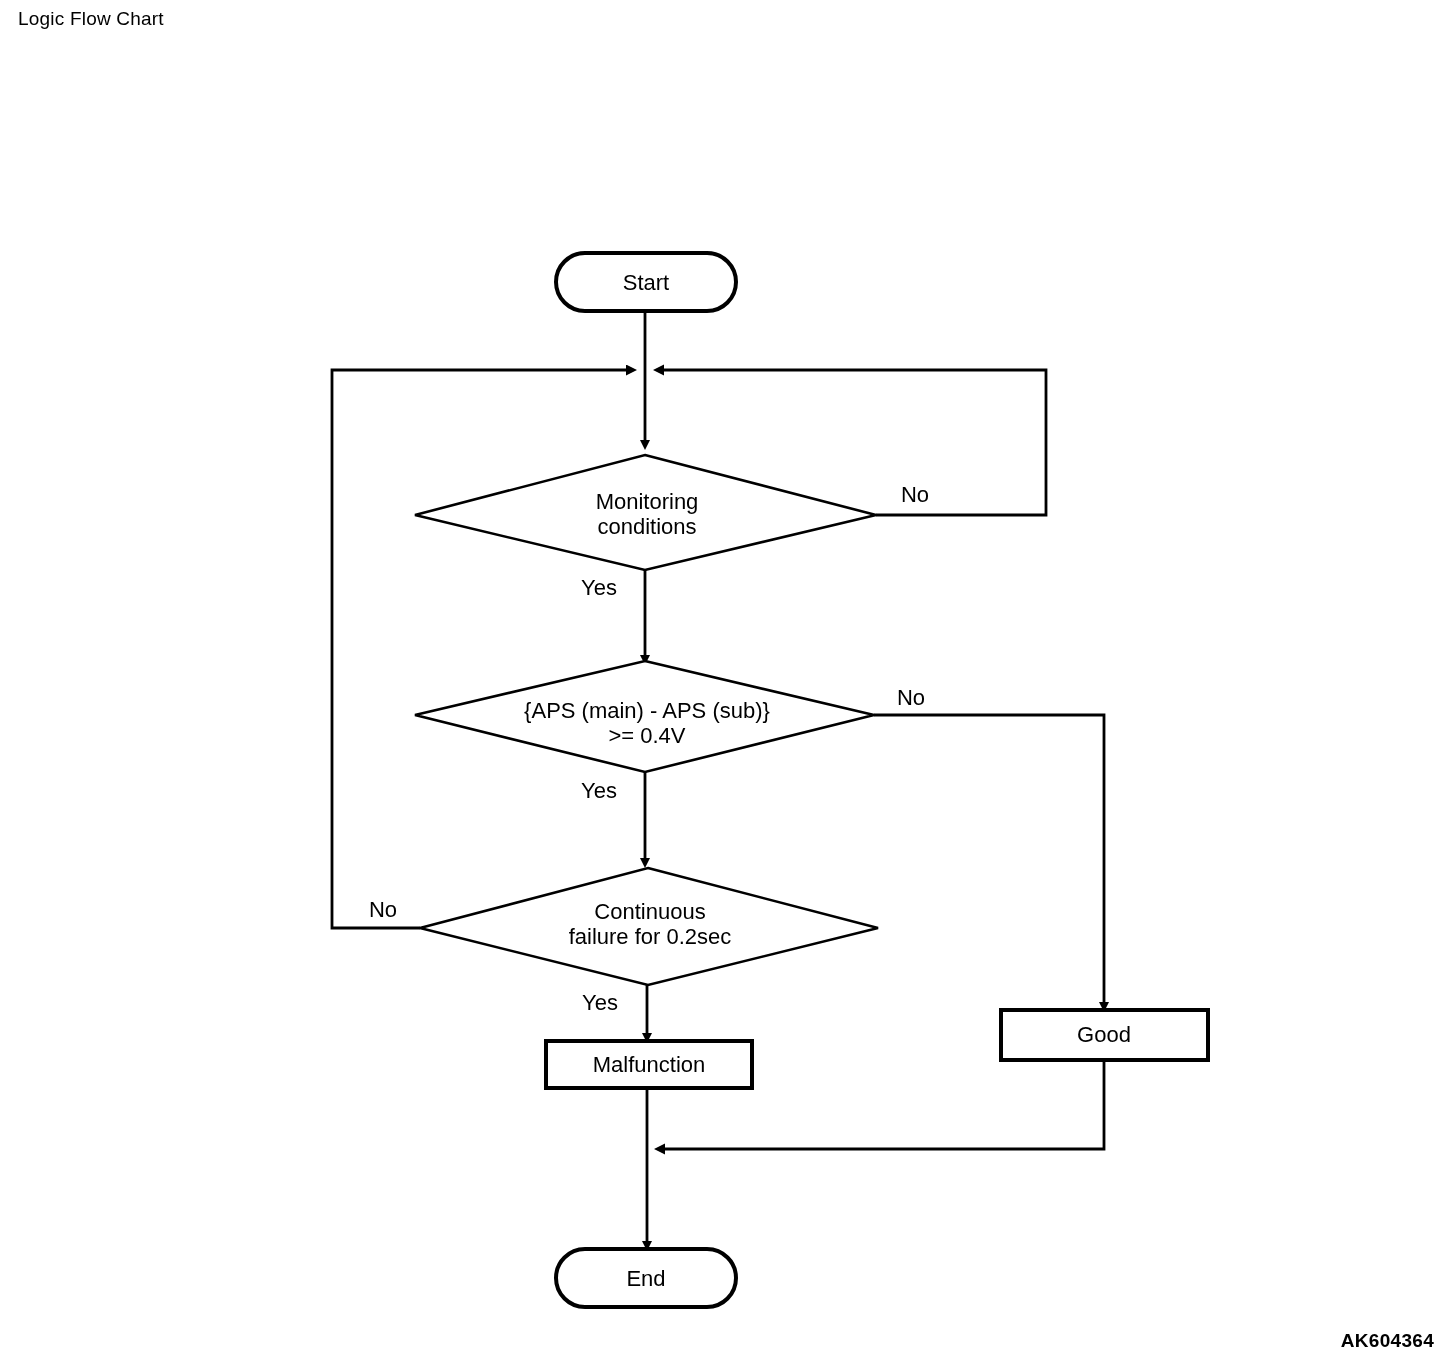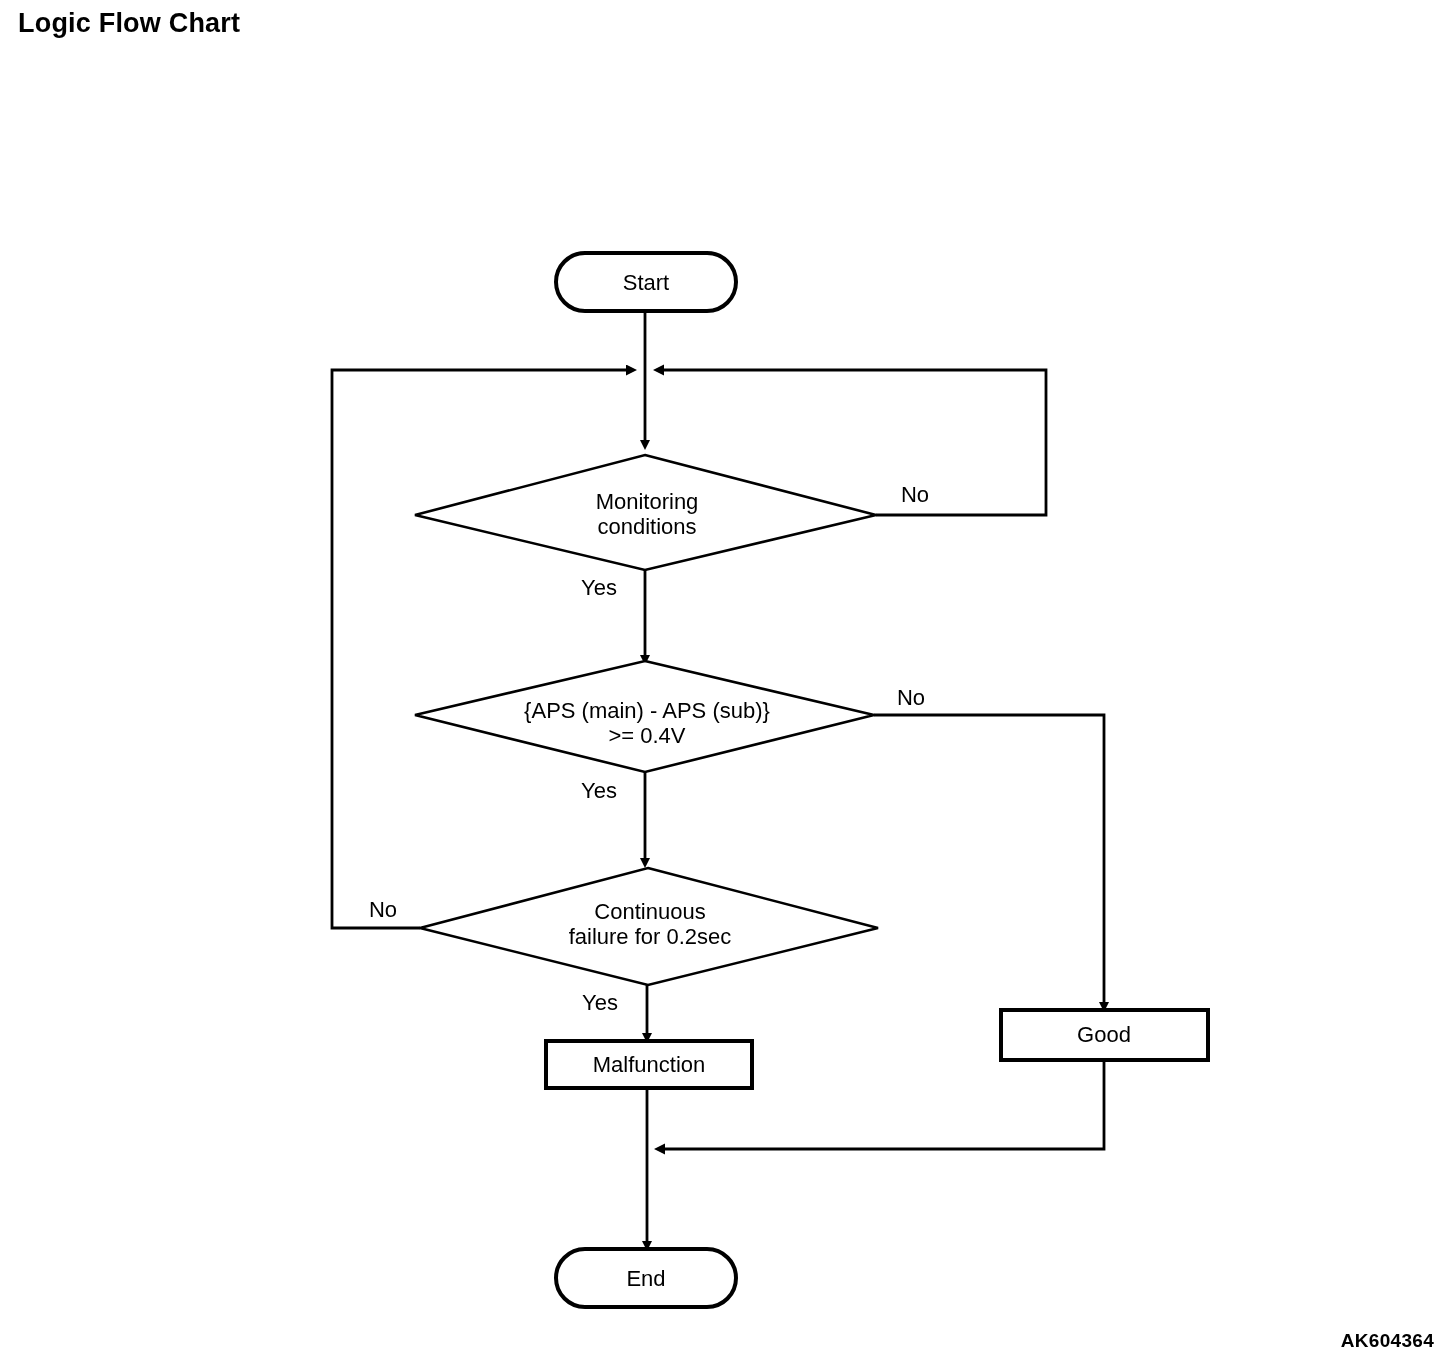--- a/index.html
+++ b/index.html
@@ -12,22 +12,22 @@
     height: 1366px;
     position: relative;
     font-family: "Liberation Sans", sans-serif;
     color: #000000;
     overflow: hidden;
   }
   #page-title {
     position: absolute;
     left: 18px;
     top: 8px;
-    font-size: 27px;
-    font-weight: bold;
+    font-size: 19px;
+    font-weight: normal;
     letter-spacing: 0.2px;
     white-space: nowrap;
     text-align: center;
   }
   #ref-code {
     position: absolute;
     right: 22px;
     bottom: 14px;
     font-size: 19px;
     font-weight: bold;

